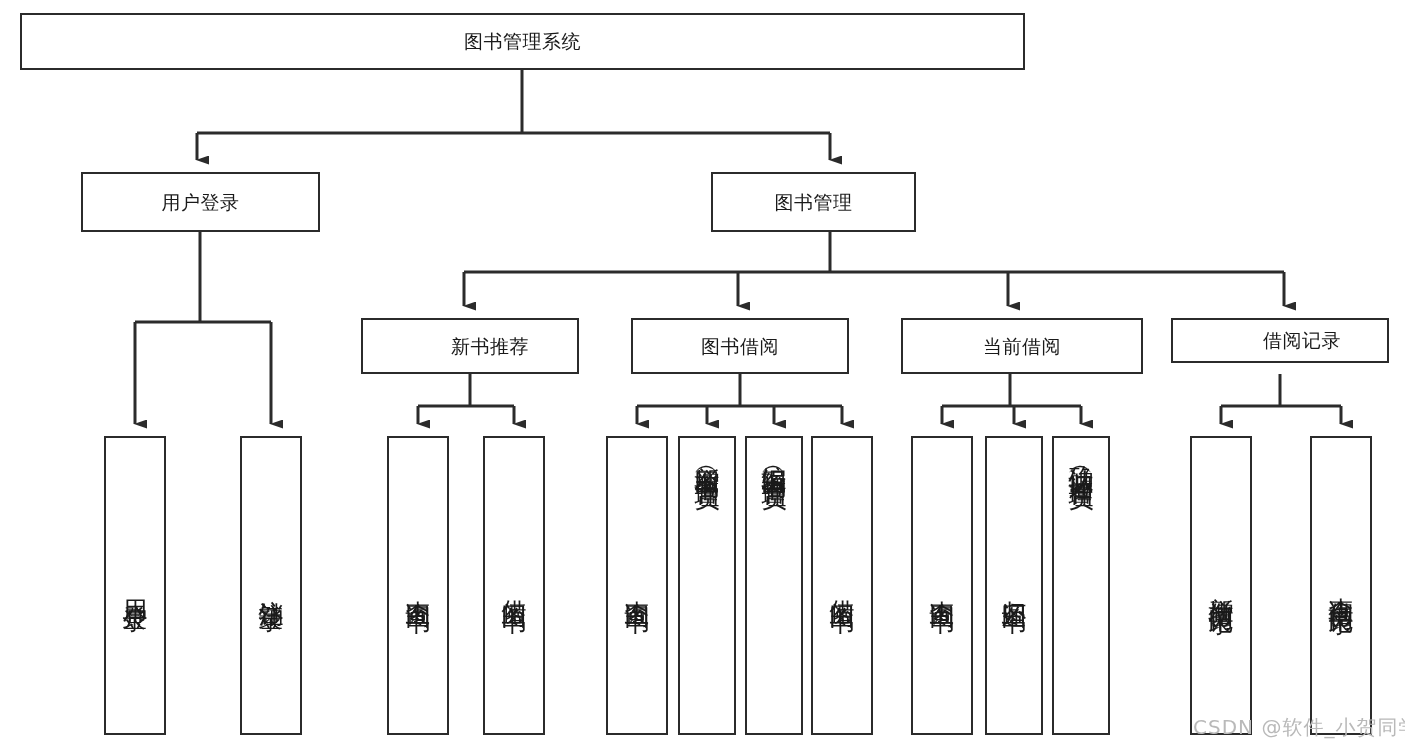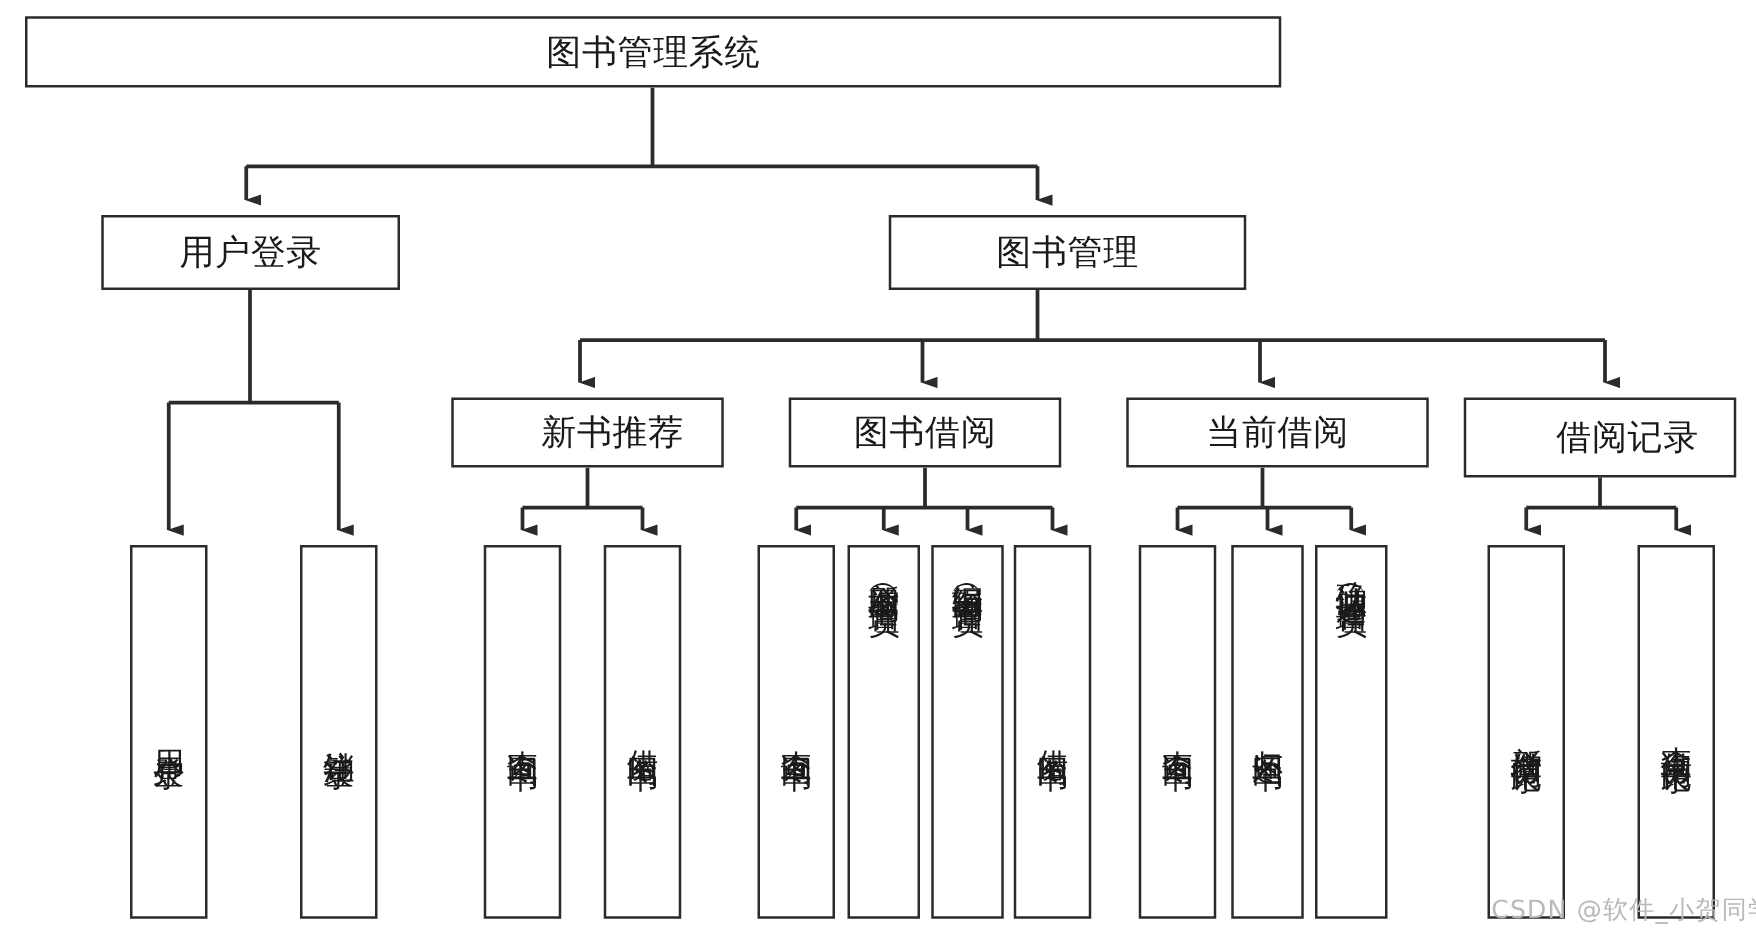--- a/index.html
+++ b/index.html
@@ -38,21 +38,21 @@
   }
   .node-label {
     display: block;
     text-align: center;
     line-height: 1.18;
     letter-spacing: 0.5px;
   }
   
   .node.horiz .node-label {
     writing-mode: horizontal-tb;
-    font-size: 28px;
+    font-size: 19px;
   }
   
   .node.vert {
     align-items: flex-start;
     justify-content: center;
     padding-top: 8px;
   }
   .node.vert .node-label {
     writing-mode: vertical-rl;
     text-orientation: upright;
@@ -142,33 +142,33 @@
     </g>
   </svg>
 
   <div id="nodes-layer">
       <div class="node horiz" style="left: 20px; top: 13px; width: 1005px; height: 57px;">
         <span class="node-label">图书管理系统</span>
       </div>
       <div class="node horiz" style="left: 81px; top: 172px; width: 239px; height: 60px;">
         <span class="node-label">用户登录</span>
       </div>
-      <div class="node horiz" style="left: 711px; top: 172px; width: 286px; height: 60px;">
+      <div class="node horiz" style="left: 711px; top: 172px; width: 205px; height: 60px;">
         <span class="node-label">图书管理</span>
       </div>
       <div class="node horiz" style="left: 361px; top: 318px; width: 218px; height: 56px; padding-left: 40px;">
         <span class="node-label">新书推荐</span>
       </div>
       <div class="node horiz" style="left: 631px; top: 318px; width: 218px; height: 56px;">
         <span class="node-label">图书借阅</span>
       </div>
       <div class="node horiz" style="left: 901px; top: 318px; width: 242px; height: 56px;">
         <span class="node-label">当前借阅</span>
       </div>
-      <div class="node horiz" style="left: 1171px; top: 318px; width: 218px; height: 64px; padding-left: 44px;">
+      <div class="node horiz" style="left: 1171px; top: 318px; width: 218px; height: 45px; padding-left: 44px;">
         <span class="node-label">借阅记录</span>
       </div>
       <div class="node vert centered" style="left: 104px; top: 436px; width: 62px; height: 299px;">
         <span class="node-label">用户登录</span>
       </div>
       <div class="node vert centered" style="left: 240px; top: 436px; width: 62px; height: 299px;">
         <span class="node-label">注销登录</span>
       </div>
       <div class="node vert centered" style="left: 387px; top: 436px; width: 62px; height: 299px;">
         <span class="node-label">查询图书</span>

